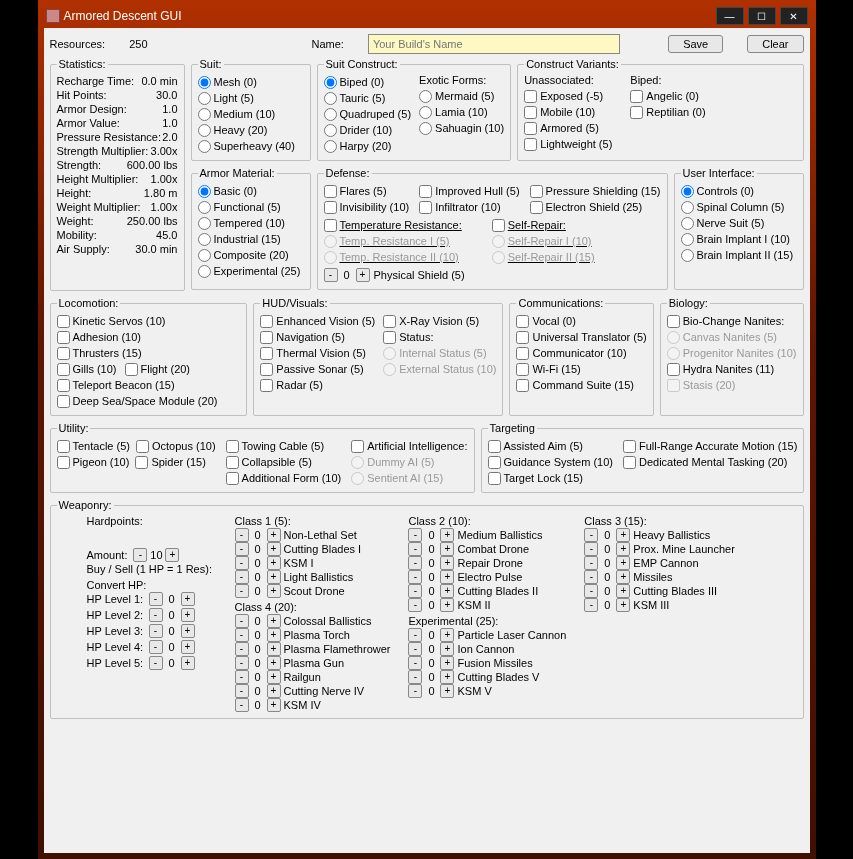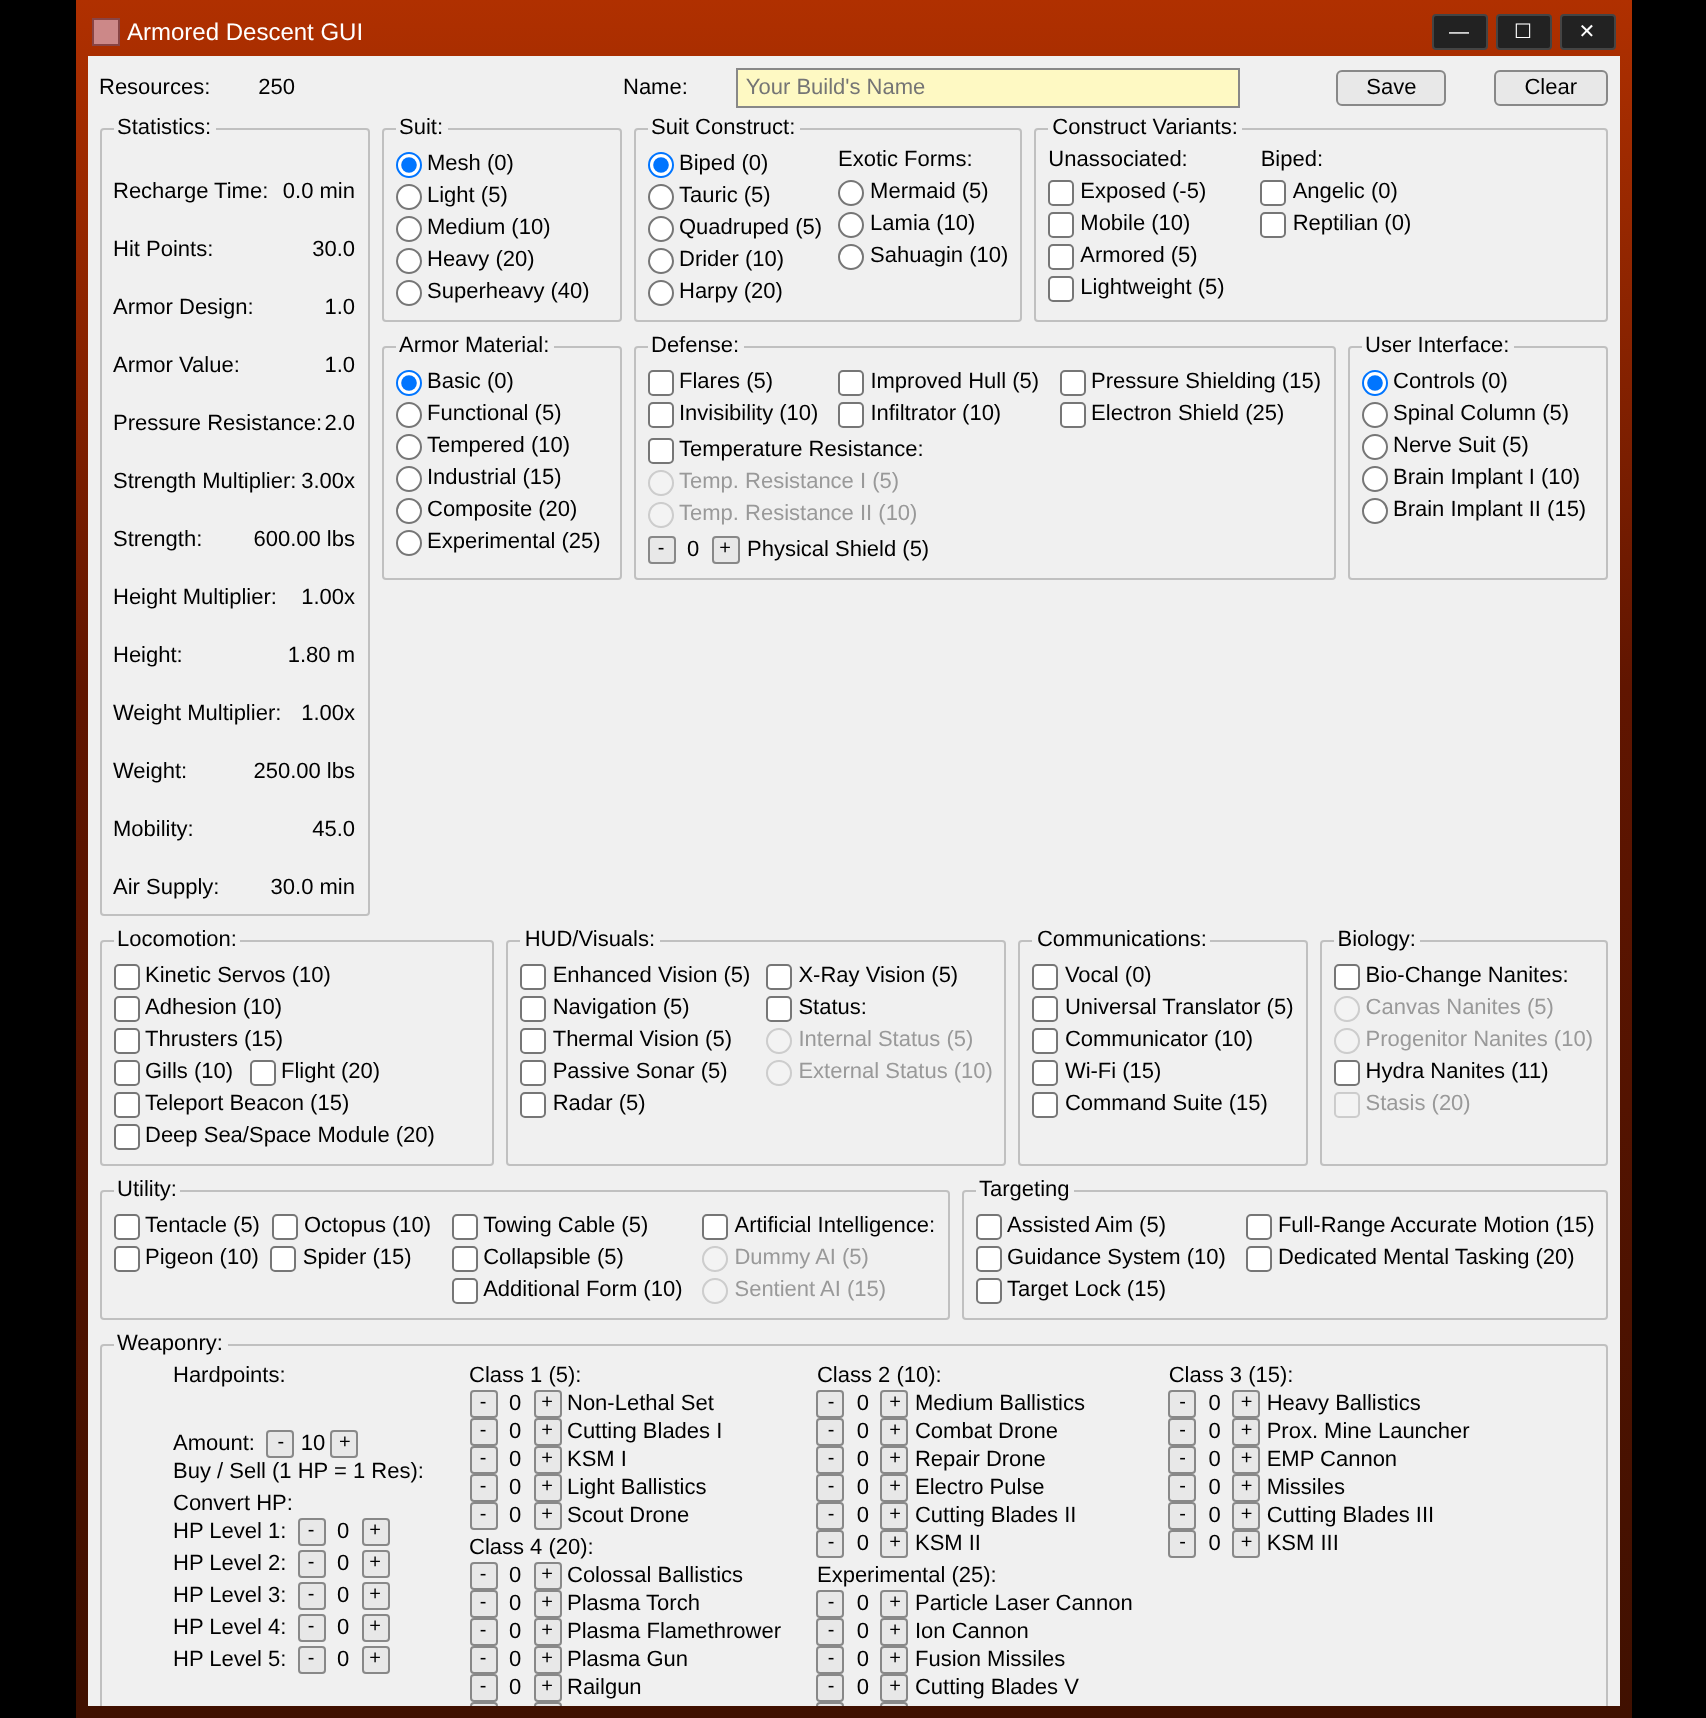--- a/index.html
+++ b/index.html
@@ -8,21 +8,21 @@
 .titlebar { height: 24px; display: flex; align-items: center; color: #fff; font-size: 12px; padding: 0 4px; }
 .titlebar .jicon { width: 14px; height: 14px; background: #c88; border: 1px solid #844; margin-right: 4px; }
 .titlebar .spacer { flex: 1; }
 .winbtn { width: 28px; height: 18px; background: #222; border: 1px solid #444; border-radius: 2px; margin-left: 4px; display: flex; align-items: center; justify-content: center; color: #fff; font-size: 10px; }
 .client { position: absolute; top: 28px; left: 6px; right: 6px; bottom: 6px; background: #f0f0f0; padding: 6px; overflow: hidden; }
 .toprow { display: flex; align-items: center; gap: 24px; margin-bottom: 4px; }
 .textin { border: 1px solid #888; background: #fef9c3; padding: 2px 4px; font-size: 11px; height: 20px; }
 .btn { background: #e8e8e8; border: 1px solid #888; border-radius: 3px; padding: 2px 14px; font-size: 11px; }
 fieldset { border: 1px solid #c0c0c0; border-radius: 2px; padding: 4px 6px 6px 6px; }
 legend { font-size: 11px; padding: 0 2px; }
-.stat-row { display: flex; justify-content: space-between; line-height: 14px; margin-top: 15px; }
+.stat-row { display: flex; justify-content: space-between; line-height: 14px; }
 .col { display: flex; flex-direction: column; gap: 6px; }
 input[type=radio], input[type=checkbox] { margin: 0 3px 0 0; vertical-align: middle; }
 .opt { display: flex; align-items: center; line-height: 16px; white-space: nowrap; }
 .spin { display: inline-flex; align-items: center; }
 .spin .sbtn { width: 14px; height: 14px; border: 1px solid #888; background: #e8e8e8; display: inline-flex; align-items: center; justify-content: center; font-size: 10px; line-height: 1; border-radius: 2px; }
 .spin .sval { width: 18px; text-align: center; }
 .dis { color: #999; }
 .wcol { display: flex; flex-direction: column; gap: 1px; }
 .witem { display: flex; align-items: center; gap: 3px; line-height: 14px; }
 .section-row { display: flex; gap: 6px; margin-bottom: 6px; }
@@ -277,34 +277,50 @@
                   <div class="opt">
                     <input type="checkbox" style="">
                     <span>Pressure Shielding (15)</span>
                   </div>
                   <div class="opt">
                     <input type="checkbox" style="">
                     <span>Electron Shield (25)</span>
                   </div>
                 </div>
             </div>
-            <div style="display:flex; gap:30px; margin-top:2px;">
+            <div style="display:flex; gap:30px; margin-top:2px;text-decoration:underline;">
               <div>
                 <div class="opt">
                     <input type="checkbox" style="">
                     <span>Temperature Resistance:</span>
                   </div>
                 <div id="dtemp">
                     <div class="opt dis">
                       <input type="radio" disabled="" style="">
                       <span>Temp. Resistance I (5)</span>
                     </div>
                     <div class="opt dis">
                       <input type="radio" disabled="" style="">
                       <span>Temp. Resistance II (10)</span>
+                    </div>
+                  </div>
+              </div>
+              <div>
+                <div class="opt">
+                    <input type="checkbox" style="">
+                    <span>Self-Repair:</span>
+                  </div>
+                <div id="dself">
+                    <div class="opt dis">
+                      <input type="radio" disabled="" style="">
+                      <span>Self-Repair I (10)</span>
+                    </div>
+                    <div class="opt dis">
+                      <input type="radio" disabled="" style="">
+                      <span>Self-Repair II (15)</span>
                     </div>
                   </div>
               </div>
             </div>
             <div class="opt" style="margin-top:2px;">
               <span class="spin">
                   <span class="sbtn">-</span>
                   <span class="sval">0</span>
                   <span class="sbtn">+</span>
                 </span>

